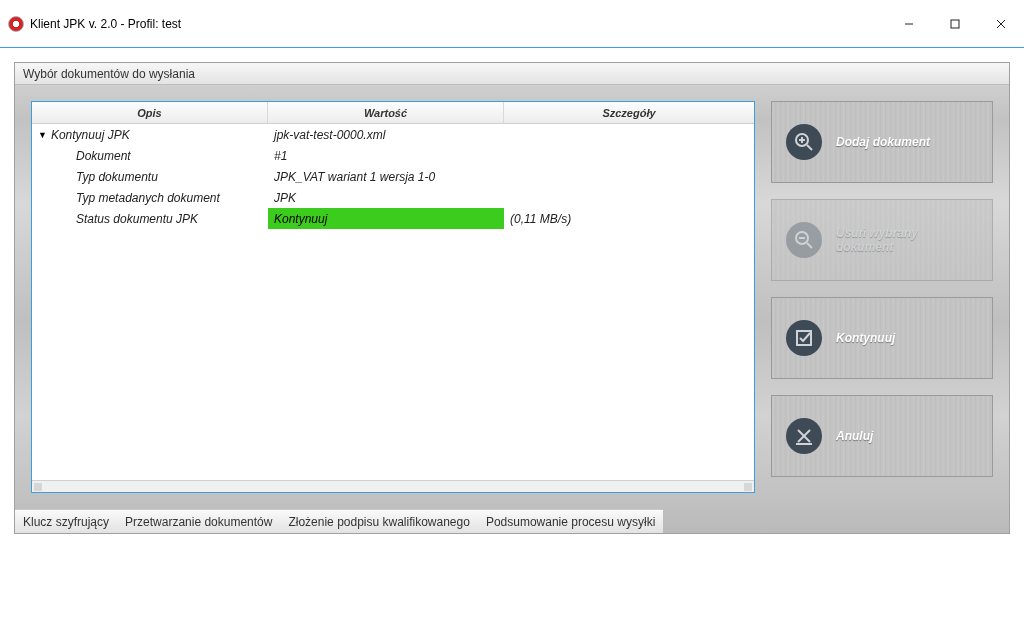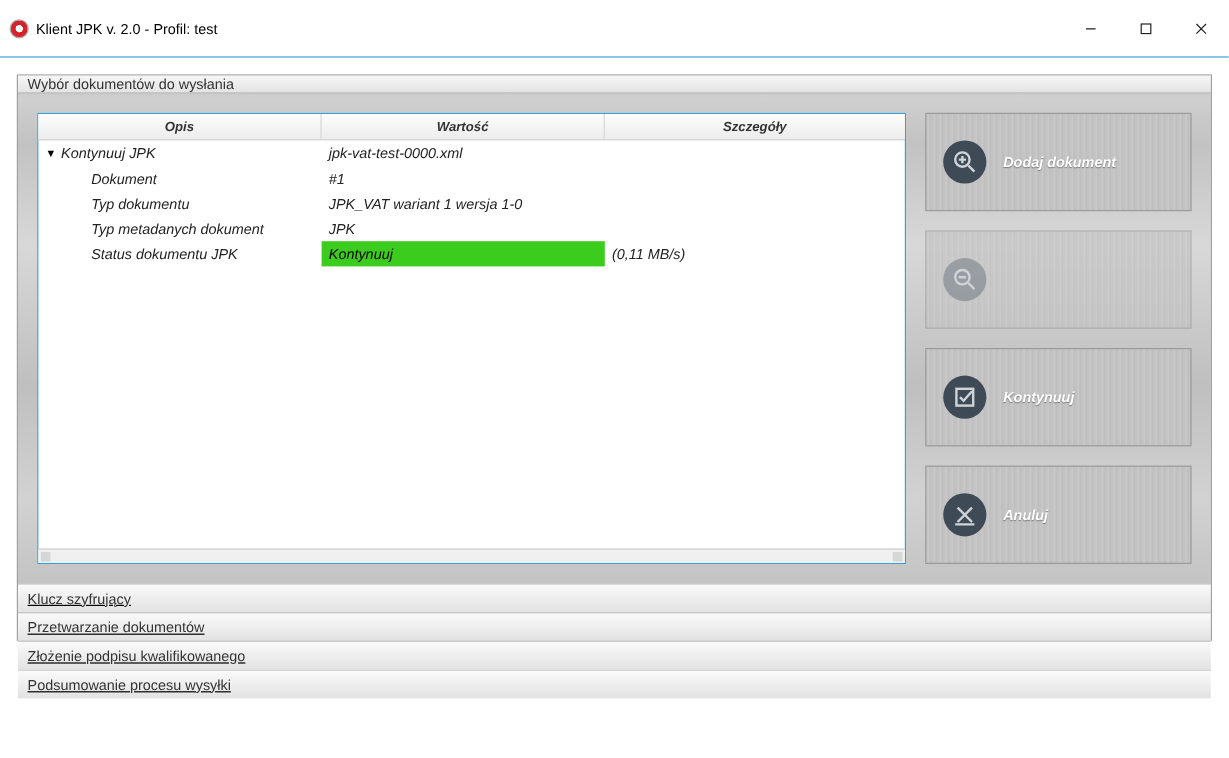--- a/index.html
+++ b/index.html
@@ -132,21 +132,21 @@
     display: flex; align-items: center; justify-content: center;
     flex-shrink: 0;
   }
   .side-btn .label { font-size: 12px; color: #ffffff; font-weight: 600; text-shadow: 0 1px 1px rgba(0,0,0,0.4); }
   .side-btn.disabled { opacity: 0.65; }
   .side-btn.disabled .icon-circle { background: #7a828a; }
   .side-btn.disabled .label { color: #cfd3d6; }
   .icon-svg { stroke: #d0d4d9; fill: none; stroke-width: 2; }
 
   
-  .steps { display: flex; flex-direction: column; text-decoration: underline; }
+  .steps { display: flex; flex-direction: row; }
   .step {
     height: 24px;
     background: linear-gradient(180deg, #fafafa 0%, #e2e2e2 100%);
     border-top: 1px solid #c9c9c9;
     font-size: 12px; color: #333;
     display: flex; align-items: center; padding: 0 8px;
   }
 </style>
 </head>
 <body>
@@ -239,20 +239,21 @@
       </div>
 
       <div class="side-btn disabled">
         <div class="icon-circle">
           <svg class="icon-svg" width="20" height="20" viewBox="0 0 20 20">
             <circle cx="8" cy="8" r="6"></circle>
             <line x1="13" y1="13" x2="18" y2="18"></line>
             <line x1="5" y1="8" x2="11" y2="8"></line>
           </svg>
         </div>
+        <span class="label">Usuń wybrany dokument</span>
       </div>
 
       <div class="side-btn">
         <div class="icon-circle">
           <svg class="icon-svg" width="20" height="20" viewBox="0 0 20 20">
             <rect x="3" y="3" width="14" height="14"></rect>
             <polyline points="6,10 9,13 16,5"></polyline>
           </svg>
         </div>
         <span class="label">Kontynuuj</span>

